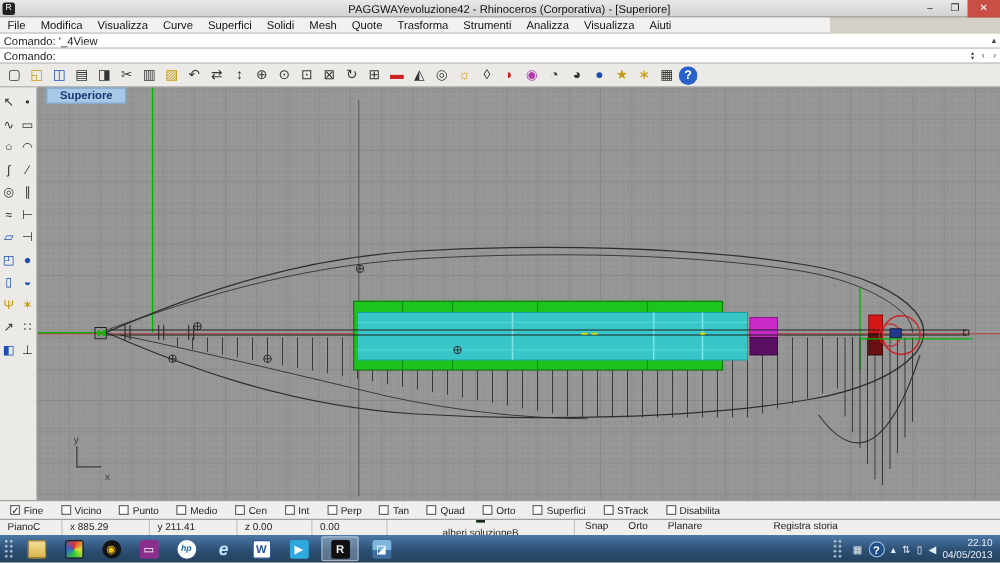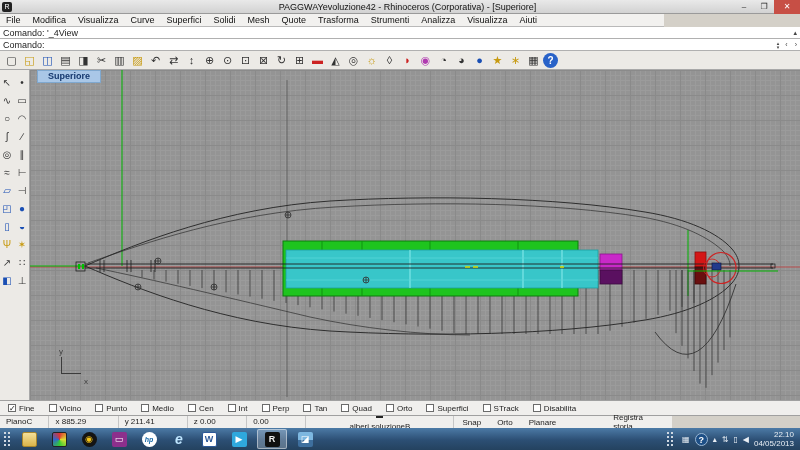--- a/index.html
+++ b/index.html
@@ -63,22 +63,22 @@
 
   
   .osnapbar { position:absolute; top:400px; left:0; width:800px; height:16px; background:#f0efed;
     border-top:1px solid #a0a0a0; border-bottom:1px solid #a0a0a0; display:flex; align-items:center;
     font-size:8px; color:#222; padding-left:8px; gap:14px; }
   .os-item { display:flex; align-items:center; gap:3px; }
   .cb { width:8px; height:8px; border:1px solid #6b6b6b; background:#fff; font-size:8px; line-height:7px;
     text-align:center; color:#111; }
 
   
-  .statusbar { position:absolute; top:416px; left:0; width:672px; height:12px; background:#f0efed;
-    display:flex; align-items:center; font-size:8px; color:#222; }
+  .statusbar { position:absolute; top:416px; left:0; width:800px; height:12px; background:#f0efed;
+    display:flex; font-size:8px; color:#222; }
   .st-cell { padding:0 6px; border-right:1px solid #c6c6c6; height:12px; line-height:12px; white-space:nowrap; }
   .st-cell.w60 { width:60px; } .st-cell.w70 { width:70px; } .st-cell.w50 { width:50px; }
   .st-layer { display:flex; align-items:center; gap:3px; width:150px;flex-direction:column; }
   .sw { width:7px; height:7px; background:#00d400; border:1px solid #222; display:inline-block; }
   .st-toggle { padding:0 8px; }
   .st-toggle.active { font-weight:bold;margin-top:40px; }
 
   
   .taskbar { position:absolute; top:428px; left:0; width:800px; height:22px;
     background:linear-gradient(#4c7aa6,#2c4f74 55%,#24425f); display:flex; align-items:center; }

